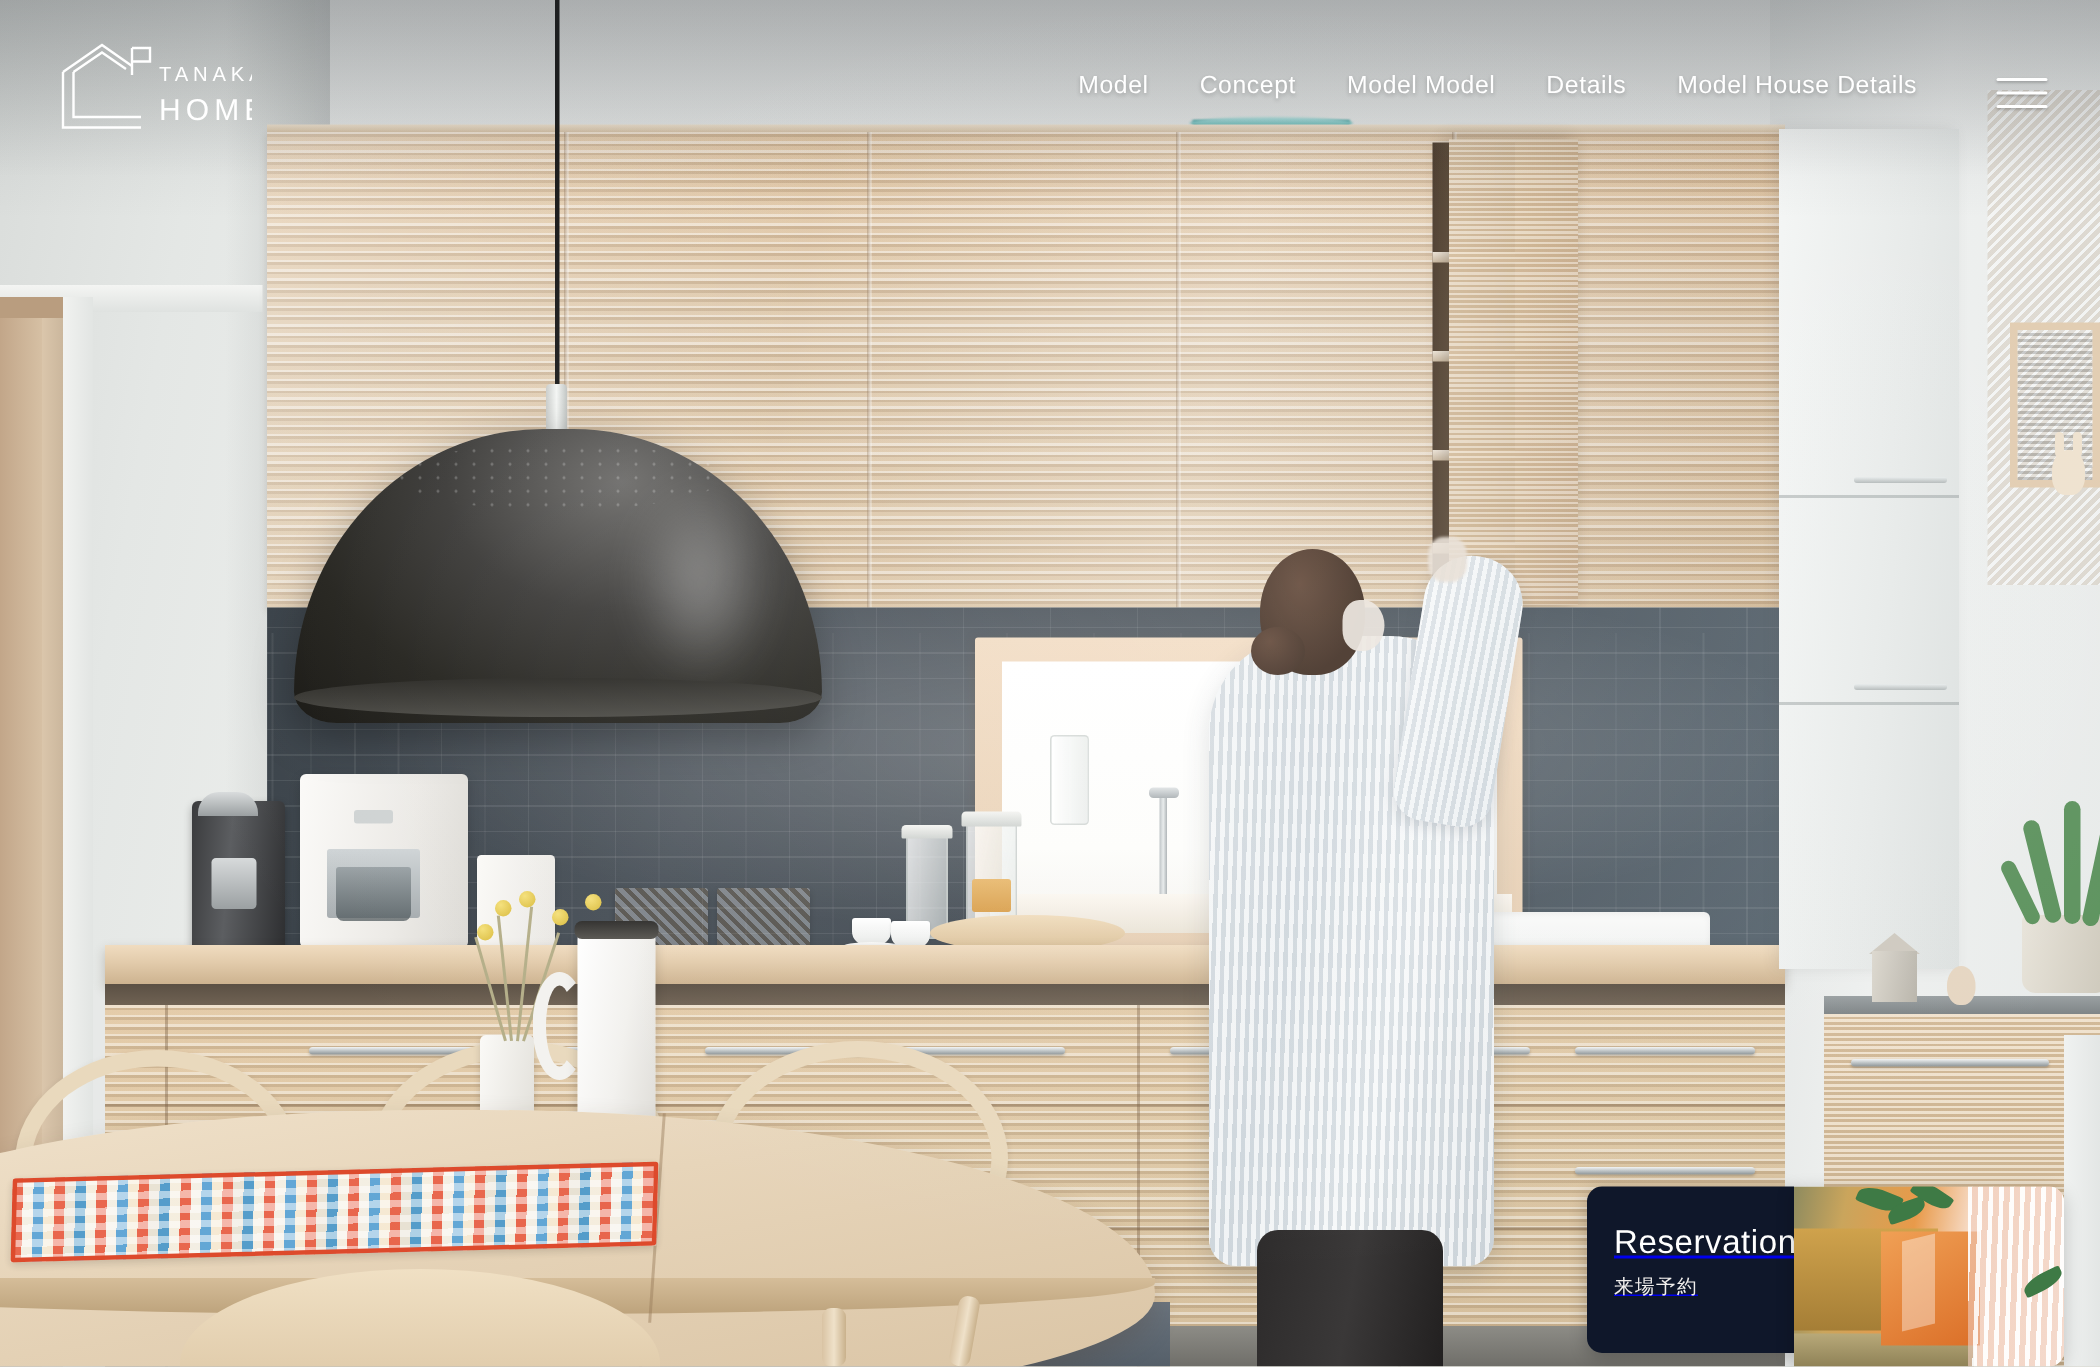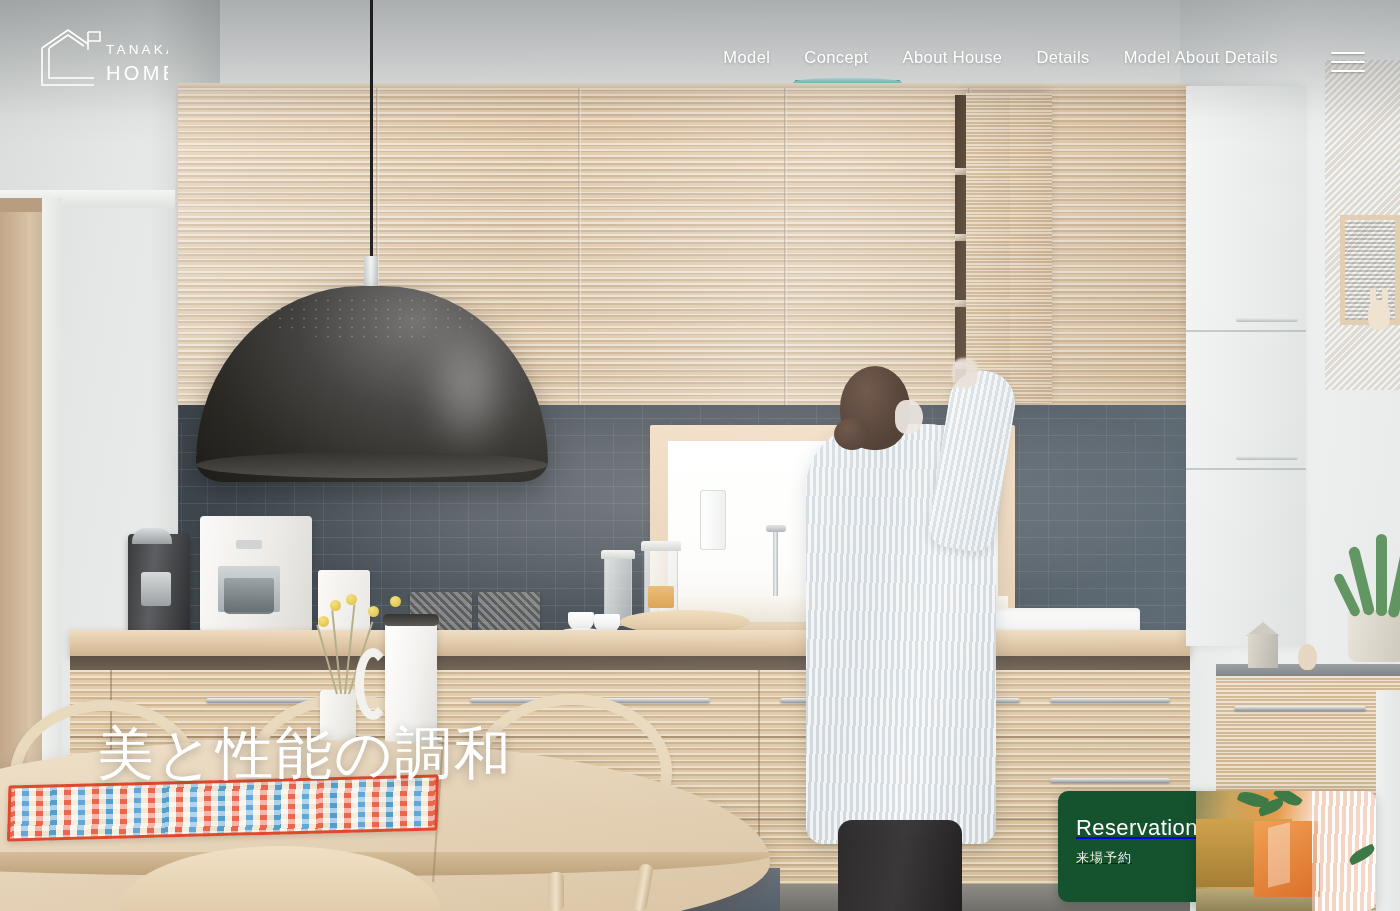--- a/index.html
+++ b/index.html
@@ -351,21 +351,21 @@
   
   .hero { position:absolute; left:97px; top:722px; z-index:30; }
   .hero-title { color:#fff; font-size:57px; line-height:1.1; font-weight:400;
      letter-spacing:2px; text-shadow:0 2px 10px rgba(40,40,40,.35);}
   .hero-sub { color:#fff; font-size:19px; margin-top:14px; letter-spacing:1.2px;
      text-shadow:0 2px 8px rgba(40,40,40,.4);}
 
   
   .resv { position:absolute; left:1058px; top:791px; width:342px; height:120px; z-index:35;
      display:flex; }
-  .resv-panel { width:138px; height:111px; background:#14532d;
+  .resv-panel { width:138px; height:111px; background:#0f172a;
      border-radius:10px 0 0 10px; padding:26px 0 0 18px; box-sizing:border-box;
      box-shadow:0 3px 12px rgba(0,0,0,.22);}
   .resv-en { color:#fff; font-size:22px; letter-spacing:.4px; line-height:1;}
   .resv-ja { color:#f0eeec; font-size:13px; margin-top:10px; letter-spacing:1px;}
   .resv-thumb { width:180px; height:120px; border-radius:0 10px 10px 0; overflow:hidden;
      position:relative; box-shadow:0 3px 12px rgba(0,0,0,.22);}
   .rt-bg { position:absolute; inset:0;
      background:linear-gradient(100deg,#8e8b5f 0%,#caa55c 18%,#e89a4a 42%,#f6d9c2 60%,#fbeee4 100%);}
   .rt-cab { position:absolute; left:0; top:28px; width:96px; height:68px;
      background:linear-gradient(180deg,#cfa24c,#a57e36);}
@@ -583,34 +583,33 @@
           <path d="M50,4 L62,4 L62,13 L50,13"></path>
         </g>
         <text x="68" y="26" fill="#ffffff" font-family="'Liberation Sans',sans-serif" font-size="13.5" letter-spacing="3.2">TANAKA</text>
         <text x="68" y="52" fill="#ffffff" font-family="'Liberation Sans',sans-serif" font-size="20" letter-spacing="3.4">HOME</text>
       </svg>
     </a>
 
     <nav class="nav">
       <a href="#">Model</a>
       <a href="#">Concept</a>
-      <a href="#">About House</a>
+      <a href="#">Model Model</a>
       <a href="#">Details</a>
-      <a href="#">Model About Details</a>
+      <a href="#">Model House Details</a>
     </nav>
 
     <div class="burger">
       <span></span>
       <span></span>
       <span></span>
     </div>
   </div>
 
   <div class="hero">
-    <div class="hero-title">美と性能の調和</div>
   </div>
 
   <a class="resv" href="#">
     <div class="resv-panel">
       <div class="resv-en">Reservation</div>
       <div class="resv-ja">来場予約</div>
     </div>
     <div class="resv-thumb">
       <div class="rt-bg"></div>
       <div class="rt-floor"></div>

